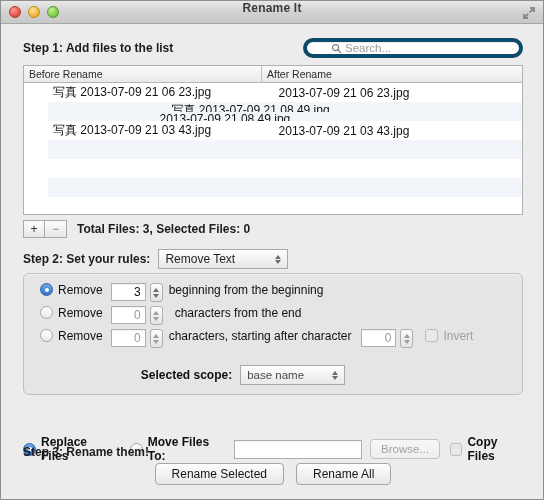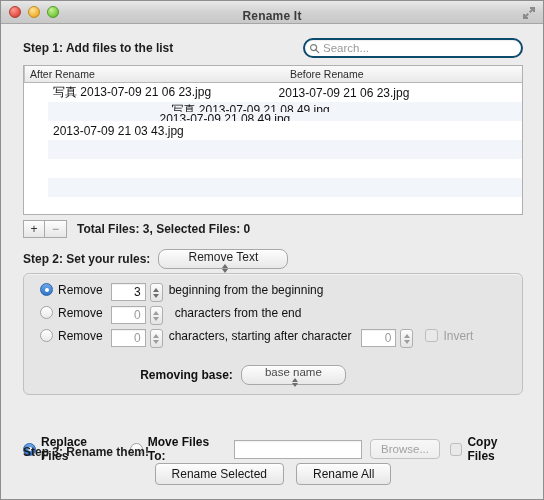--- a/index.html
+++ b/index.html
@@ -11,21 +11,21 @@
     -webkit-font-smoothing:antialiased;
   }
   .window { position:relative; width:544px; height:500px; background:#ececec;
             border:1px solid #8e8e8e; box-sizing:border-box; }
 
   
   .titlebar {
     position:relative; height:22px;
     background:linear-gradient(to bottom,#e8e8e8 0%,#d2d2d2 50%,#c8c8c8 100%);
     border-bottom:1px solid #a6a6a6;
-    display:flex; align-items:flex-end;
+    display:flex; align-items:flex-start;
   }
   .lights { position:absolute; left:8px; top:5px; display:flex; gap:7px; }
   .light { width:12px; height:12px; border-radius:50%; box-sizing:border-box; }
   .light.red   { background:radial-gradient(circle at 35% 30%,#ff9a92,#e24b3f 70%,#a32d25);
                  border:1px solid #b03c31; }
   .light.amber { background:radial-gradient(circle at 35% 30%,#ffe49a,#f0b02e 70%,#ba7d12);
                  border:1px solid #c08c1d; }
   .light.green { background:radial-gradient(circle at 35% 30%,#c7f195,#73c93c 70%,#46901f);
                  border:1px solid #54992a; }
   .title { width:100%; text-align:center; font-size:12px; font-weight:bold;
@@ -34,22 +34,22 @@
                     display:flex; align-items:center; justify-content:center; cursor:pointer; }
 
   
   .step-label { font-size:12px; font-weight:bold; color:#1c1c1c; }
 
   
   .step1row { position:absolute; left:22px; top:37px; width:500px;
               display:flex; align-items:center; justify-content:space-between; }
   .search {
     width:220px; height:20px; box-sizing:border-box;
-    background:#fff; border:2px solid #0c4a6e; border-radius:10px;
-    display:flex; align-items:center; padding:0 4px;
+    background:#fff; border:4px solid #0c4a6e; border-radius:10px;
+    display:flex; align-items:center; padding:0 24px;
     box-shadow:inset 0 1px 1px rgba(0,0,0,.07);
   }
   .search .ph { font-size:11.5px; color:#9a9a9a; margin-left:3px; }
 
   
   .table { position:absolute; left:22px; top:64px; width:500px; height:150px;
            background:#fff; border:1px solid #b0b0b0; box-sizing:border-box; }
   .thead { display:flex; height:17px; box-sizing:border-box;
            background:linear-gradient(to bottom,#fbfbfb,#e9e9e9);
            border-bottom:1px solid #b6b6b6; }
@@ -71,25 +71,24 @@
            border:1px solid #a9a9a9; font-size:12px; color:#333;
            display:flex; align-items:center; justify-content:center; cursor:pointer; }
   .pmbtn.minus { border-left:none; color:#888; }
   .totals { font-size:12px; font-weight:bold; color:#1c1c1c; margin-left:10px; }
 
   
   .step2row { position:absolute; left:22px; top:248px; display:flex; align-items:center; }
   .popup {
     height:20px; box-sizing:border-box; margin-left:8px;
     background:linear-gradient(to bottom,#fdfdfd,#e8e8e8);
-    border:1px solid #a8a8a8; border-radius:8px;
+    border:1px solid #a8a8a8; border-radius:0;
     display:flex; align-items:center; padding:0 6px;
     font-size:12px; color:#1f1f1f; cursor:pointer;
     box-shadow:0 1px 0 rgba(255,255,255,.6) inset;
-    flex-direction:column;
   }
   .popup .val { flex:1; }
   .popup.wide { width:130px; }
   .popup.scope { width:105px; font-size:11.5px; color:#4a4a4a; }
   .updown { display:flex; flex-direction:column; gap:1px; margin-left:4px; }
 
   
   .groupbox { position:absolute; left:22px; top:272px; width:500px; height:122px;
               box-sizing:border-box; background:#e5e5e5;
               border:1px solid #c0c0c0; border-radius:6px;
@@ -176,33 +175,34 @@
       <svg width="11" height="11" viewBox="0 0 12 12">
         <circle cx="5" cy="5" r="3.3" fill="none" stroke="#7d7d7d" stroke-width="1.3"></circle>
         <line x1="7.5" y1="7.5" x2="10.5" y2="10.5" stroke="#7d7d7d" stroke-width="1.5" stroke-linecap="round"></line>
       </svg>
       <span class="ph">Search...</span>
     </div>
   </div>
 
   <div class="table">
     <div class="thead">
+      <div class="th c1">Before Rename</div>
       <div class="th c2">After Rename</div>
-      <div class="th c1">Before Rename</div>
     </div>
     <div class="tbody" id="tbody">
         <div class="trow">
           <div class="td c1">写真 2013-07-09 21 06 23.jpg</div>
           <div class="td c2">2013-07-09 21 06 23.jpg</div>
         </div>
         <div class="trow alt">
           <div class="td c1">写真 2013-07-09 21 08 49.jpg</div>
           <div class="td c2">2013-07-09 21 08 49.jpg</div>
         </div>
         <div class="trow">
+          <div class="td c1">写真 2013-07-09 21 03 43.jpg</div>
           <div class="td c2">2013-07-09 21 03 43.jpg</div>
         </div>
         <div class="trow alt">
           <div class="td c1"></div>
           <div class="td c2"></div>
         </div>
         <div class="trow">
           <div class="td c1"></div>
           <div class="td c2"></div>
         </div>
@@ -270,21 +270,21 @@
       <span class="numfield dim" style="margin-left:10px;">0</span>
       <span class="stepper">
         <span class="tri-up sm"></span>
           <span class="tri-dn sm"></span>
       </span>
       <span class="checkbox" style="margin-left:12px;"></span>
       <span class="rule-label disabled-text">Invert</span>
     </div>
 
     <div class="scoperow">
-      <span class="lbl">Removing base:</span>
+      <span class="lbl">Selected scope:</span>
       <span class="popup scope">
         <span class="val">base name</span>
         <span class="updown">
           <span class="tri-up"></span>
             <span class="tri-dn"></span>
         </span>
       </span>
     </div>
   </div>
 

